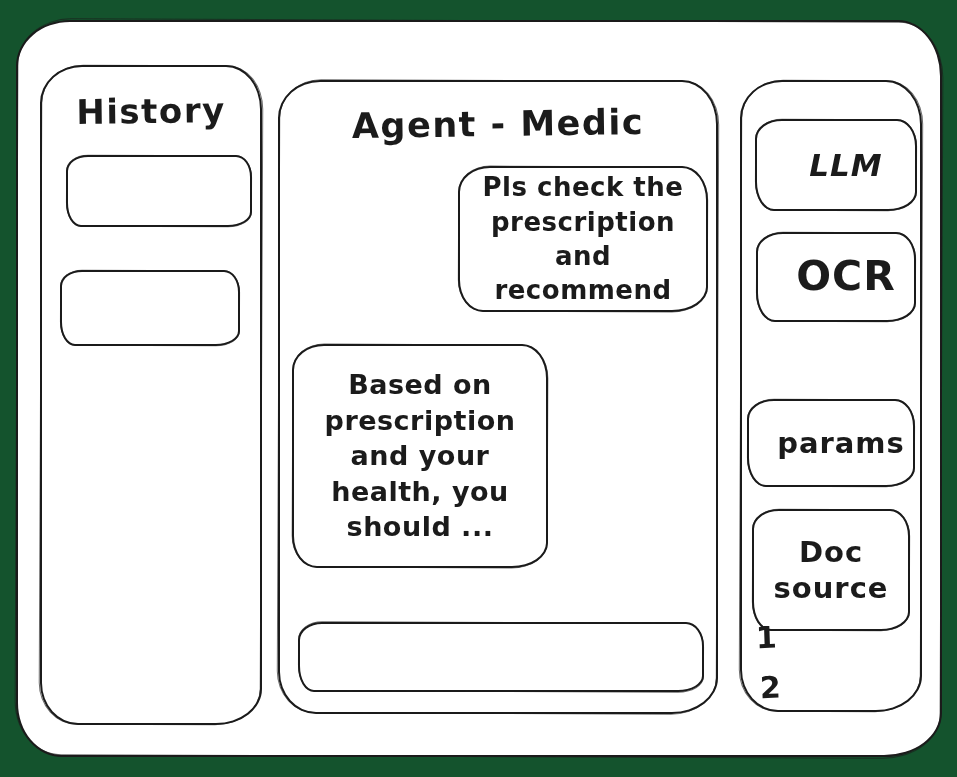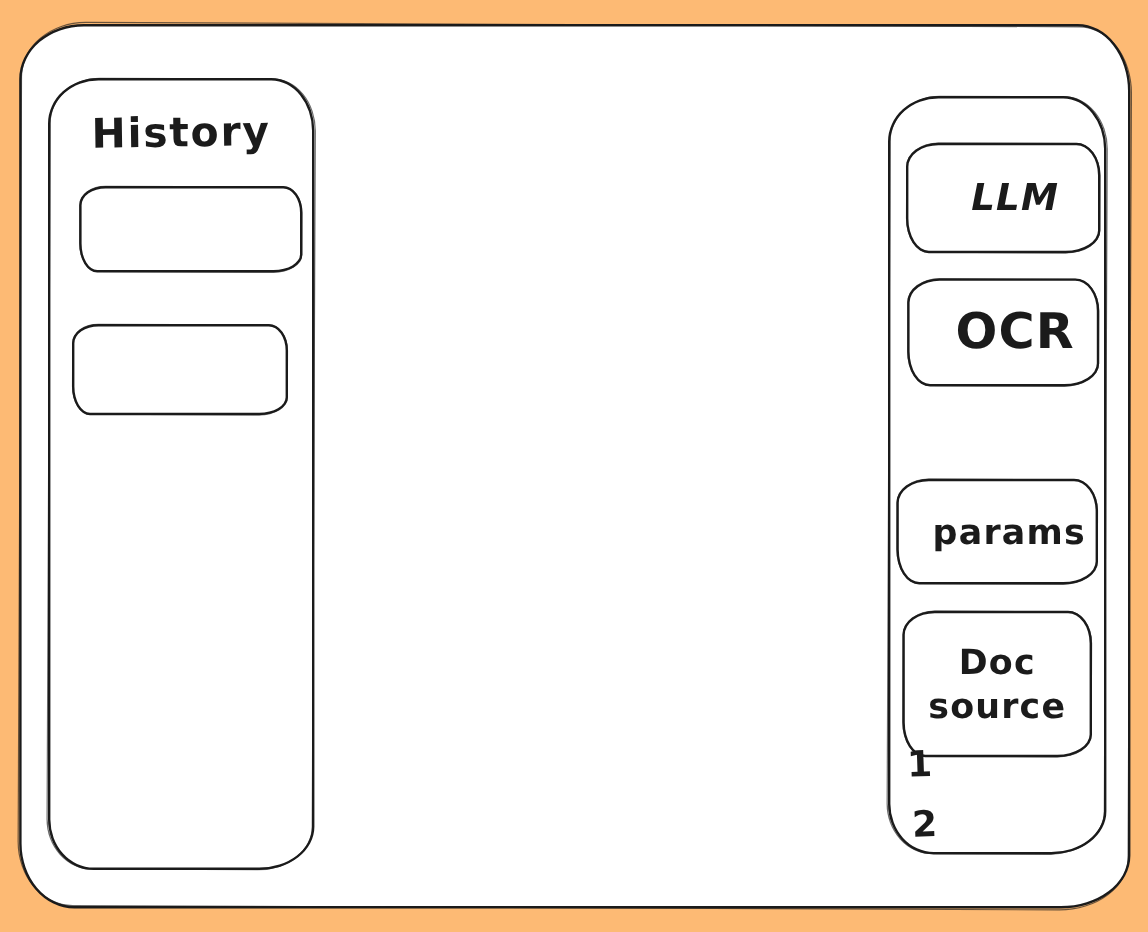--- a/index.html
+++ b/index.html
@@ -4,21 +4,21 @@
 <style>
   html, body {
     margin: 0;
     padding: 0;
     background: #ffffff;
   }
   .stage {
     position: relative;
     width: 957px;
     height: 777px;
-    background: #fdba74;
+    background: #14532d;
     font-family: "DejaVu Sans", sans-serif;
     color: #1b1b1b;
     overflow: hidden;
   }
   
   .sk {
     position: absolute;
     border: 2.6px solid #1b1b1b;
     background: #ffffff;
     box-sizing: border-box;
@@ -95,20 +95,31 @@
 <div class="stage">
 
   <div class="sk r-frame" style="left:16px; top:20px; width:926px; height:737px;">
 
     <div class="sk r-panel" style="left:22px; top:43px; width:222px; height:660px;">
       <div class="hand-title" style="top:24px; font-size:34px;">History</div>
       <div class="sk r-item" style="left:24px; top:88px; width:186px; height:72px; cursor:pointer;"></div>
       <div class="sk r-item" style="left:18px; top:203px; width:180px; height:76px; cursor:pointer;"></div>
     </div>
 
+    <div class="sk r-panel" style="left:260px; top:58px; width:440px; height:634px;">
+      <div class="hand-title" style="top:22px; font-size:35px;">Agent - Medic</div>
+
+      <div class="sk r-bubble bubble" style="left:178px; top:84px; width:250px; height:146px; font-size:26px;">Pls check the prescription and recommend</div>
+
+      <div class="sk r-bubble bubble" style="left:12px; top:262px; width:256px; height:224px; font-size:27px;">Based on prescription and your health, you should ...</div>
+
+      <div class="sk r-input" style="left:18px; top:540px; width:406px; height:70px;">
+        <input class="chat-input-inner" type="text" placeholder="" style="">
+      </div>
+    </div>
 
     <div class="sk r-panel" style="left:722px; top:58px; width:182px; height:632px;">
 
       <div class="sk r-btn tool-btn" style="left:13px; top:37px; width:162px; height:92px; font-size:31px; font-style:italic;">LLM</div>
 
       <div class="sk r-btn tool-btn" style="left:14px; top:150px; width:160px; height:90px; font-size:41px;">OCR</div>
 
       <div class="sk r-btn tool-btn" style="left:5px; top:317px; width:168px; height:88px; font-size:29px;">params</div>
 
       <div class="sk r-btn tool-btn" style="left:10px; top:427px; width:158px; height:122px; font-size:29px; padding:0 32px; box-sizing:border-box;">Doc source</div>

